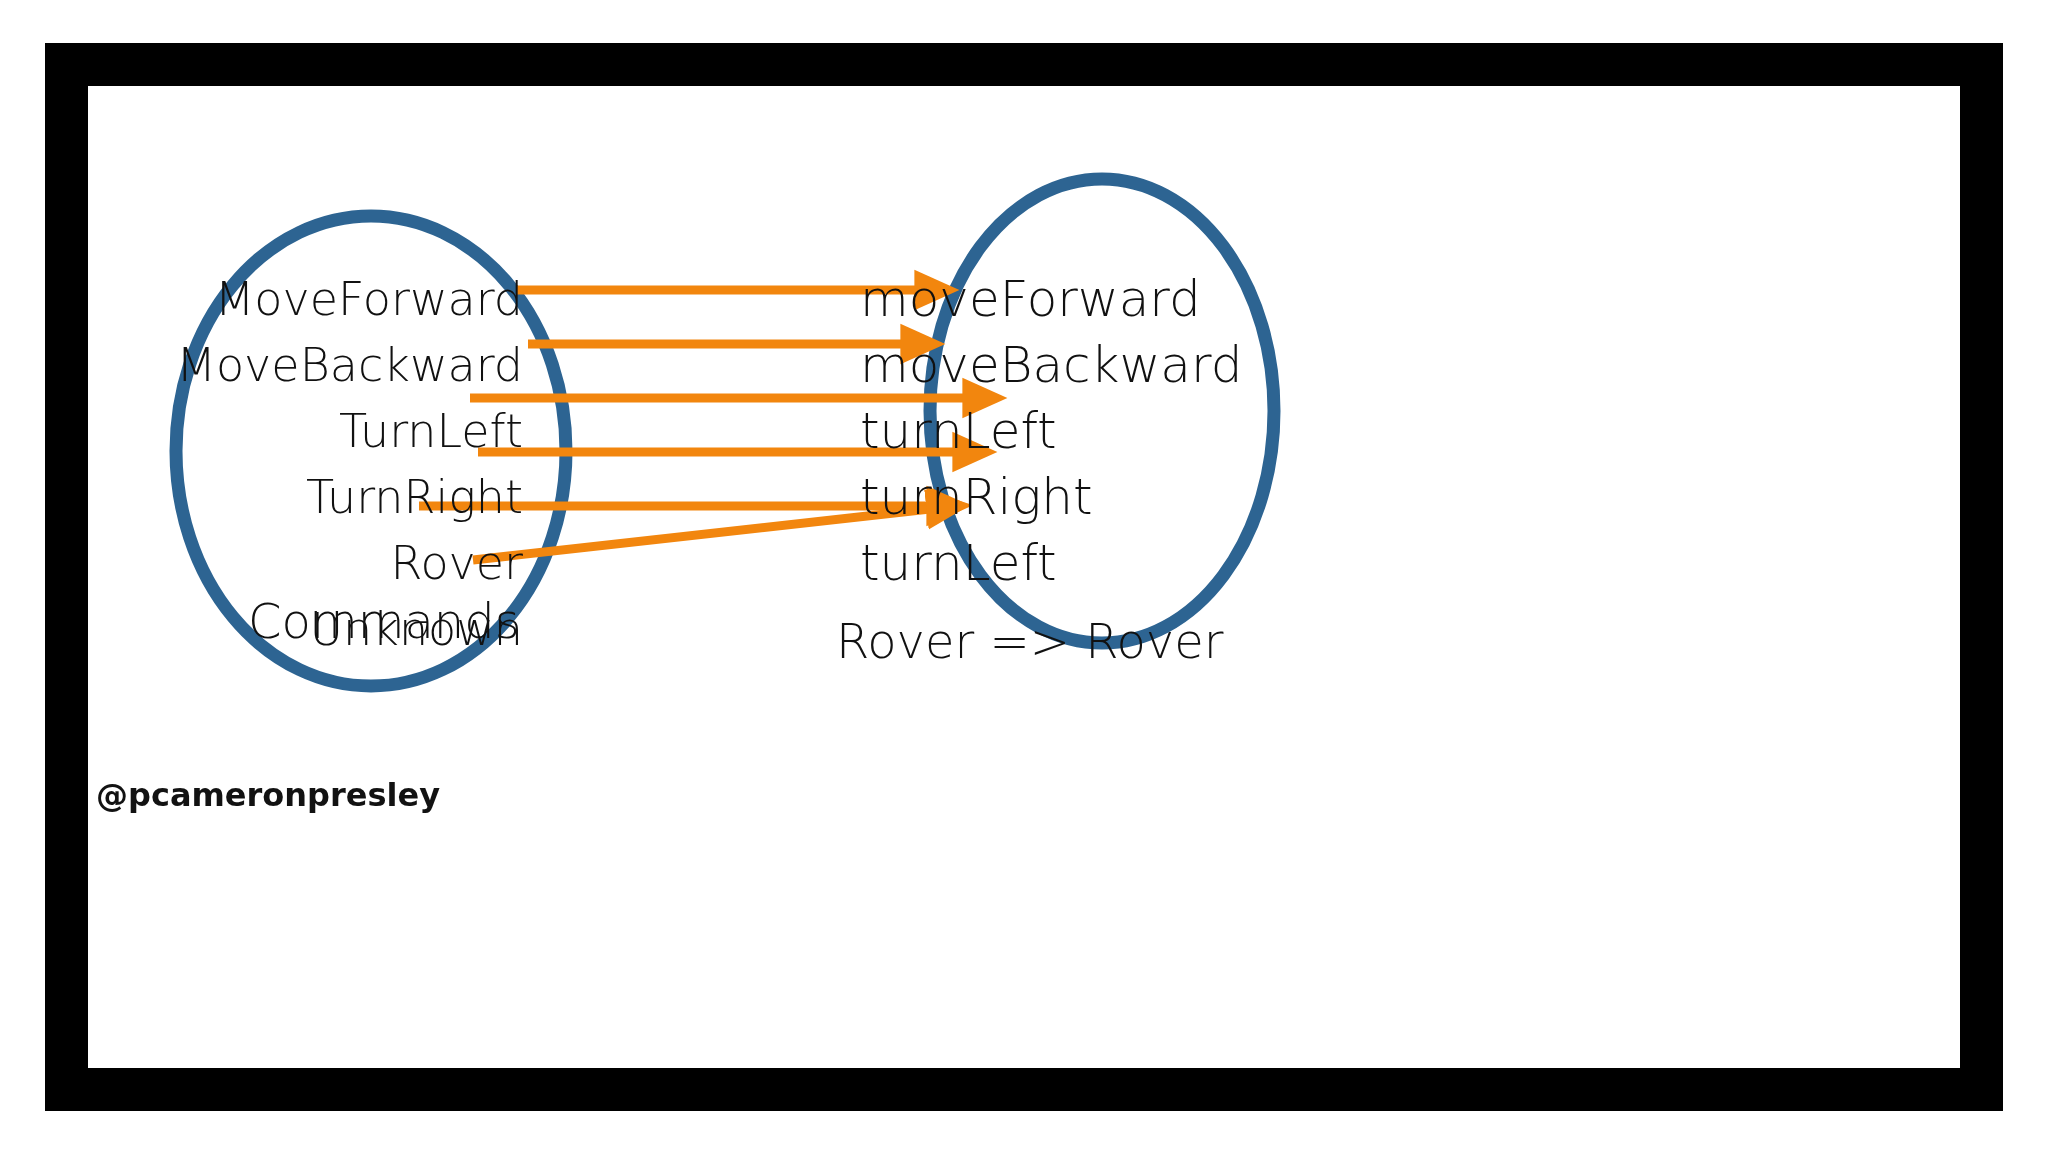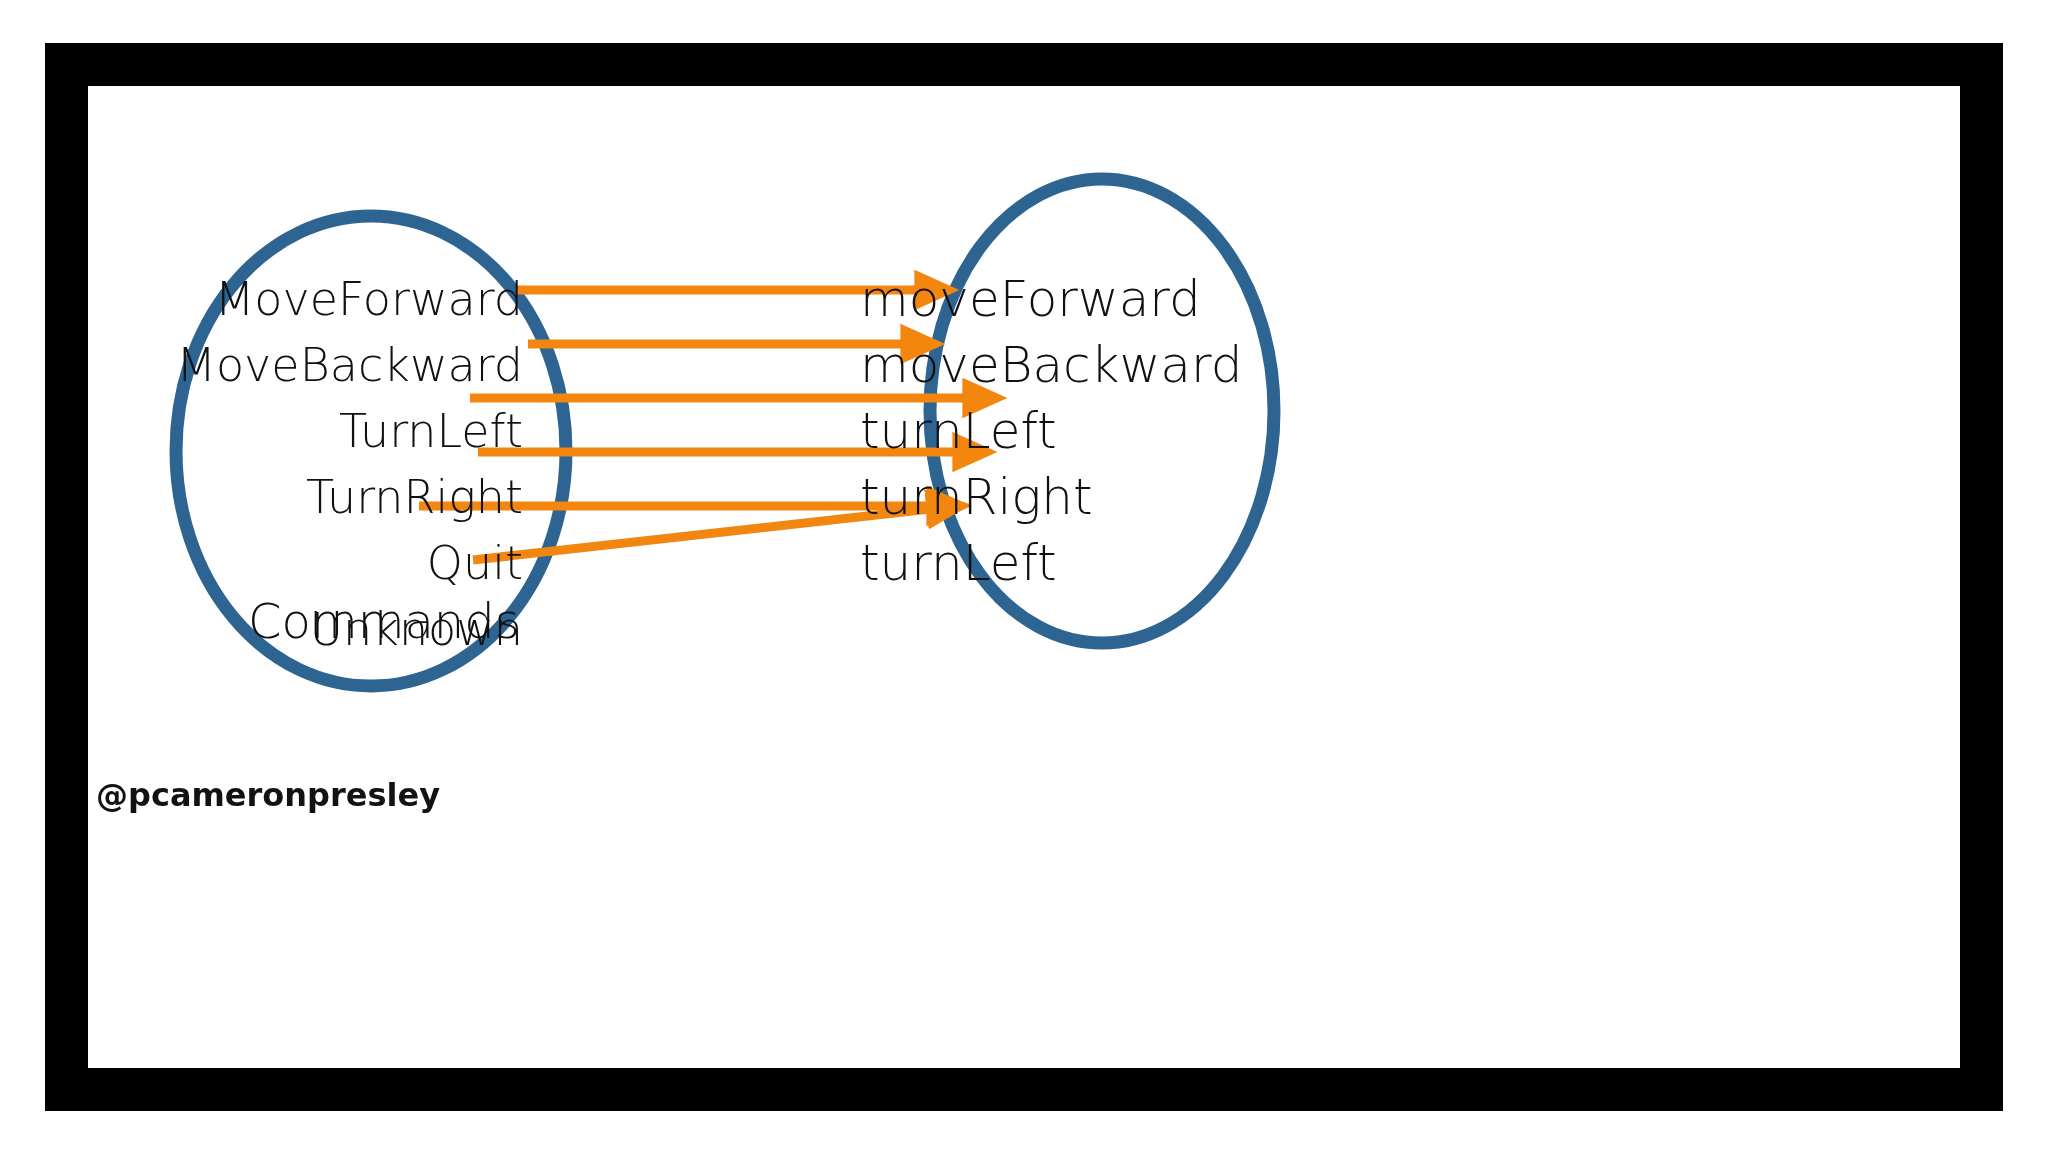--- a/index.html
+++ b/index.html
@@ -148,31 +148,32 @@
       <line x1="331" y1="420" x2="842" y2="420" stroke="#F2860E" stroke-width="9" marker-end="url(#arrowhead)"></line>
 
       <line x1="385" y1="474" x2="842" y2="423" stroke="#F2860E" stroke-width="9" marker-end="url(#arrowhead)"></line>
     </svg>
 
     <div id="commands-list" class="label-col">
       <div class="term">MoveForward</div>
       <div class="term">MoveBackward</div>
       <div class="term">TurnLeft</div>
       <div class="term">TurnRight</div>
-      <div class="term">Quit</div>
+      <div class="term">Rover</div>
       <div class="term">Unknown</div>
     </div>
 
     <div id="rover-list" class="label-col">
       <div class="term">moveForward</div>
       <div class="term">moveBackward</div>
       <div class="term">turnLeft</div>
       <div class="term">turnRight</div>
       <div class="term">turnLeft</div>
     </div>
 
     <div id="caption-commands" class="caption">Commands</div>
 
+    <div id="caption-rover" class="caption">Rover =&gt; Rover</div>
 
     <div id="handle-text">@pcameronpresley</div>
 
   </div>
 </div>
 
 </body></html>

